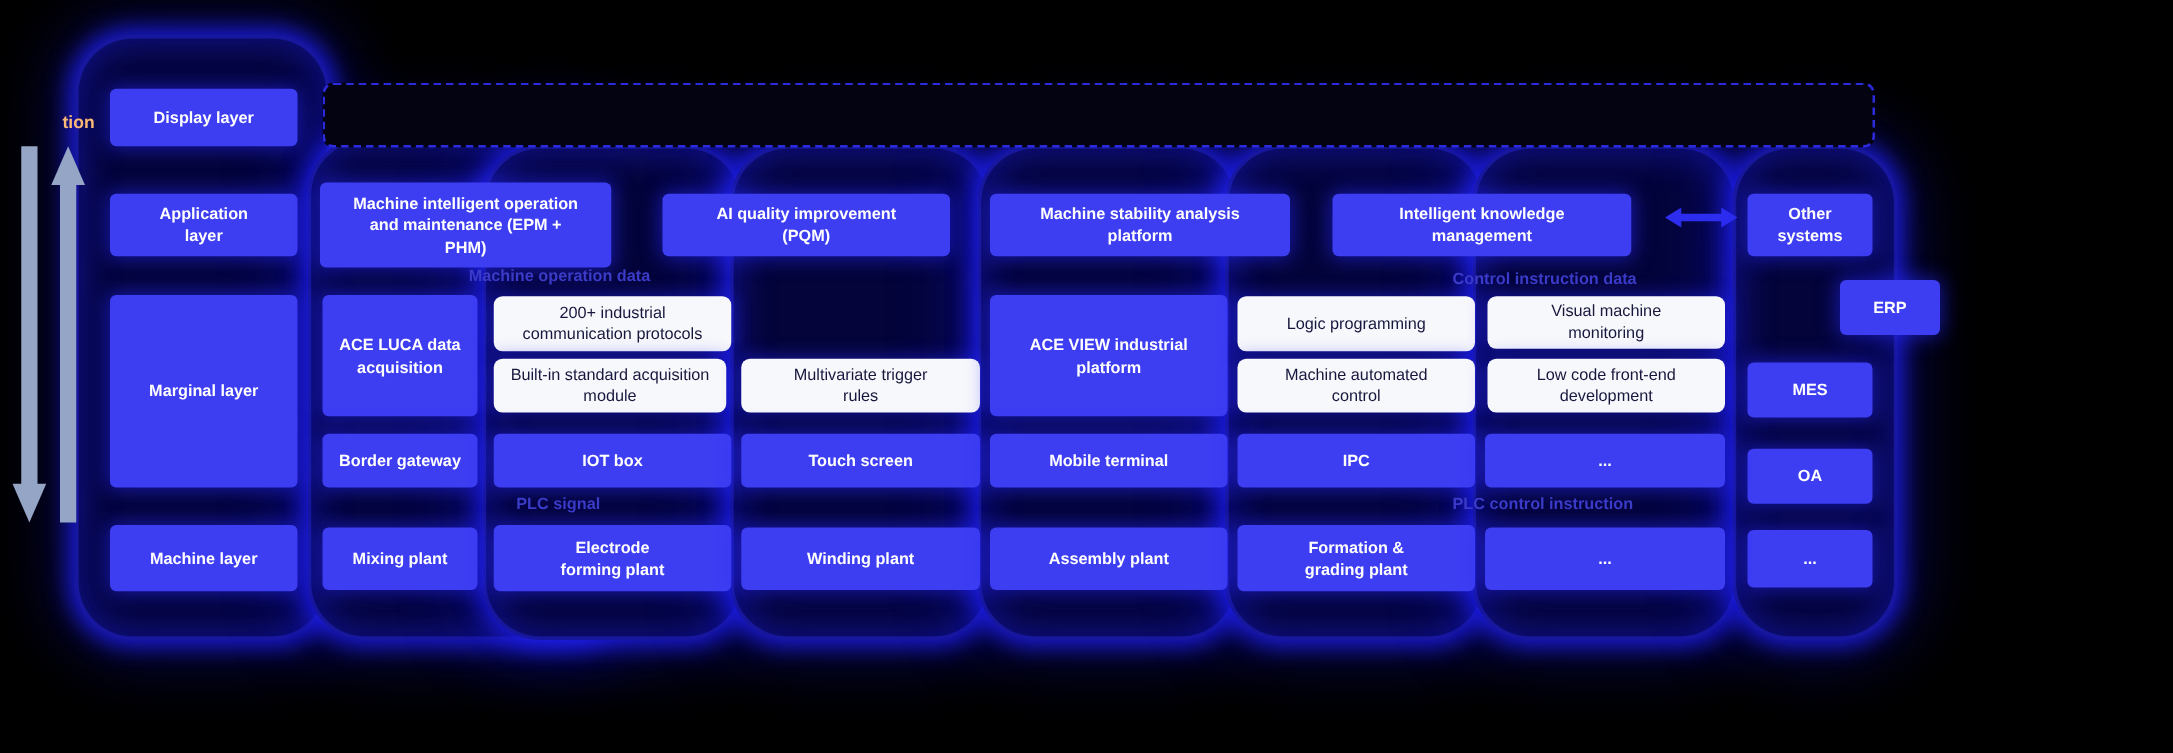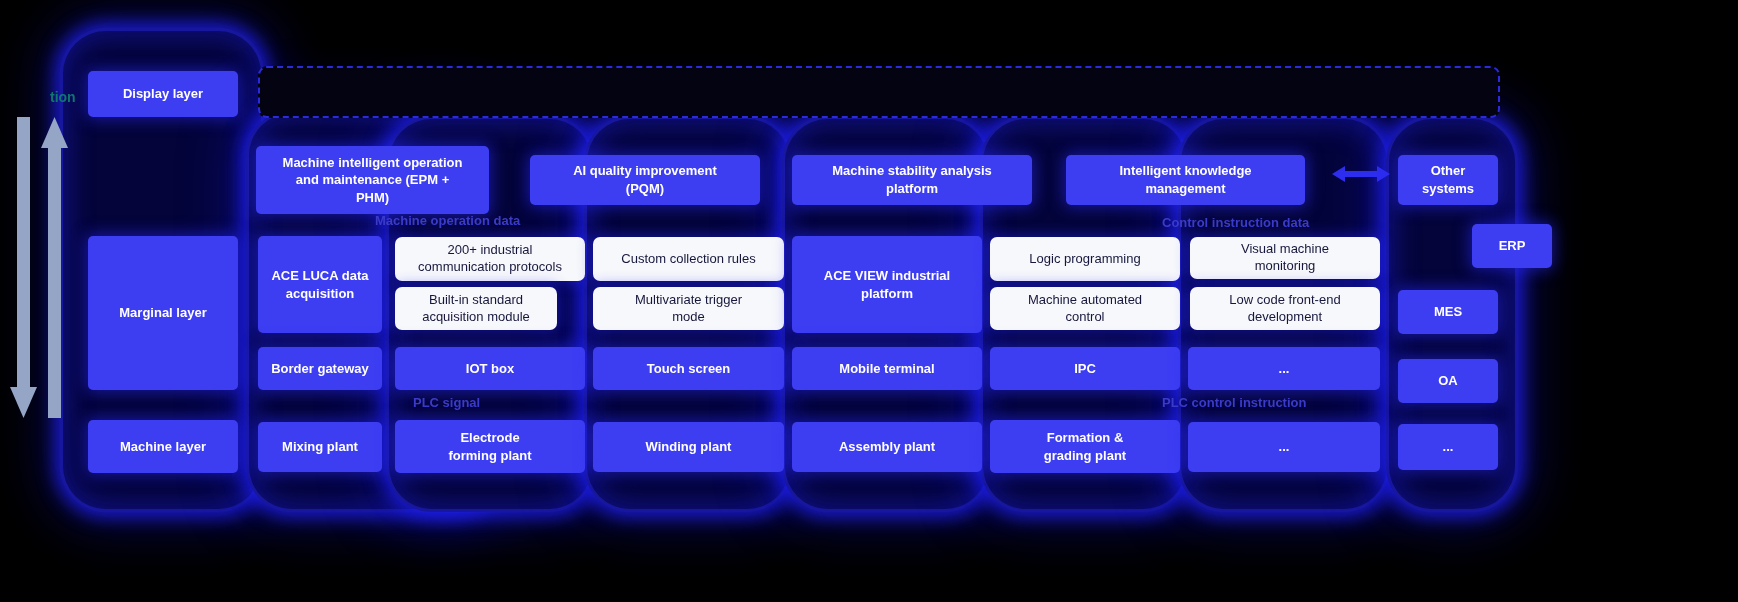--- a/index.html
+++ b/index.html
@@ -30,21 +30,21 @@
     display:flex;align-items:center;justify-content:center;text-align:center;
     padding:2px 28px;box-sizing:border-box;
     box-shadow:0 0 14px 2px rgba(40,40,255,0.45);
   }
   .flow-label{
     position:absolute;z-index:3;color:#3c3cc9;font-size:13px;font-weight:600;white-space:nowrap;
   }
   .side-arrows{position:absolute;z-index:2;left:8px;top:115px;}
   .hbar-arrow{position:absolute;z-index:2;left:1332px;top:163px;}
   .clipped{
-    position:absolute;z-index:4;left:50px;top:89px;color:#0f766e;
+    position:absolute;z-index:4;left:50px;top:89px;color:#fdba74;
     font-size:14px;font-weight:700;
   }
 </style>
 </head>
 <body>
 
 <div class="canvas">
 
   <div class="capsule" style="left:60px;top:28px;width:204px;height:484px"></div>
   <div class="capsule" style="left:246px;top:110px;width:254px;height:402px"></div>
@@ -66,20 +66,21 @@
       <g>
         <polygon points="33,33 60,33 46.5,2"></polygon>
         <rect x="40" y="33" width="13" height="270"></rect>
       </g>
     </g>
   </svg>
 
   <div class="clipped">tion</div>
 
   <div class="bbox" style="left:88px;top:71px;width:150px;height:46px;padding:2px 20px">Display layer</div>
+  <div class="bbox" style="left:88px;top:155px;width:150px;height:50px;padding:2px 30px">Application layer</div>
   <div class="bbox" style="left:88px;top:236px;width:150px;height:154px;padding:14px 20px">Marginal layer</div>
   <div class="bbox" style="left:256px;top:146px;width:233px;height:68px;padding:2px 26px">Machine intelligent operation and maintenance (EPM + PHM)</div>
 
   <div class="bbox" style="left:88px;top:420px;width:150px;height:53px;padding:2px 20px">Machine layer</div>
   <div class="bbox" style="left:530px;top:155px;width:230px;height:50px;padding:2px 32px">AI quality improvement (PQM)</div>
   <div class="bbox" style="left:792px;top:155px;width:240px;height:50px;padding:2px 24px">Machine stability analysis platform</div>
   <div class="bbox" style="left:1066px;top:155px;width:239px;height:50px;padding:2px 15px">Intelligent knowledge management</div>
 
   <svg class="hbar-arrow" width="58" height="22" viewBox="0 0 58 22">
     <g fill="#2d2df0">
@@ -93,23 +94,22 @@
   <div class="bbox" style="left:1472px;top:224px;width:80px;height:44px">ERP</div>
   <div class="bbox" style="left:1398px;top:290px;width:100px;height:44px">MES</div>
   <div class="bbox" style="left:1398px;top:359px;width:100px;height:44px">OA</div>
   <div class="bbox" style="left:1398px;top:424px;width:100px;height:46px">...</div>
 
   <div class="flow-label" style="left:375px;top:213px">Machine operation data</div>
   <div class="flow-label" style="left:1162px;top:215px">Control instruction data</div>
 
   <div class="bbox" style="left:258px;top:236px;width:124px;height:97px">ACE LUCA data acquisition</div>
   <div class="wbox" style="left:395px;top:237px;width:190px;height:44px;padding:2px 8px">200+ industrial communication protocols</div>
-  <div class="wbox" style="left:395px;top:287px;width:162px;height:43px;padding:2px 8px">Built-in standard acquisition module</div>
-  <div class="wbox" style="left:593px;top:237px;width:191px;height:44px">Custom collection rules</div>
-  <div class="wbox" style="left:593px;top:287px;width:191px;height:43px">Multivariate trigger mode</div>
+  <div class="wbox" style="left:395px;top:287px;width:186px;height:43px;padding:2px 8px">Built-in standard acquisition module</div>
+  <div class="wbox" style="left:593px;top:287px;width:191px;height:43px">Multivariate trigger rules</div>
 
   <div class="bbox" style="left:792px;top:236px;width:190px;height:97px">ACE VIEW industrial platform</div>
   <div class="wbox" style="left:990px;top:237px;width:190px;height:44px">Logic programming</div>
   <div class="wbox" style="left:990px;top:287px;width:190px;height:43px">Machine automated control</div>
   <div class="wbox" style="left:1190px;top:237px;width:190px;height:42px">Visual machine monitoring</div>
   <div class="wbox" style="left:1190px;top:287px;width:190px;height:43px">Low code front-end development</div>
 
   <div class="bbox" style="left:258px;top:347px;width:124px;height:43px">Border gateway</div>
   <div class="bbox" style="left:395px;top:347px;width:190px;height:43px">IOT box</div>
   <div class="bbox" style="left:593px;top:347px;width:191px;height:43px">Touch screen</div>

